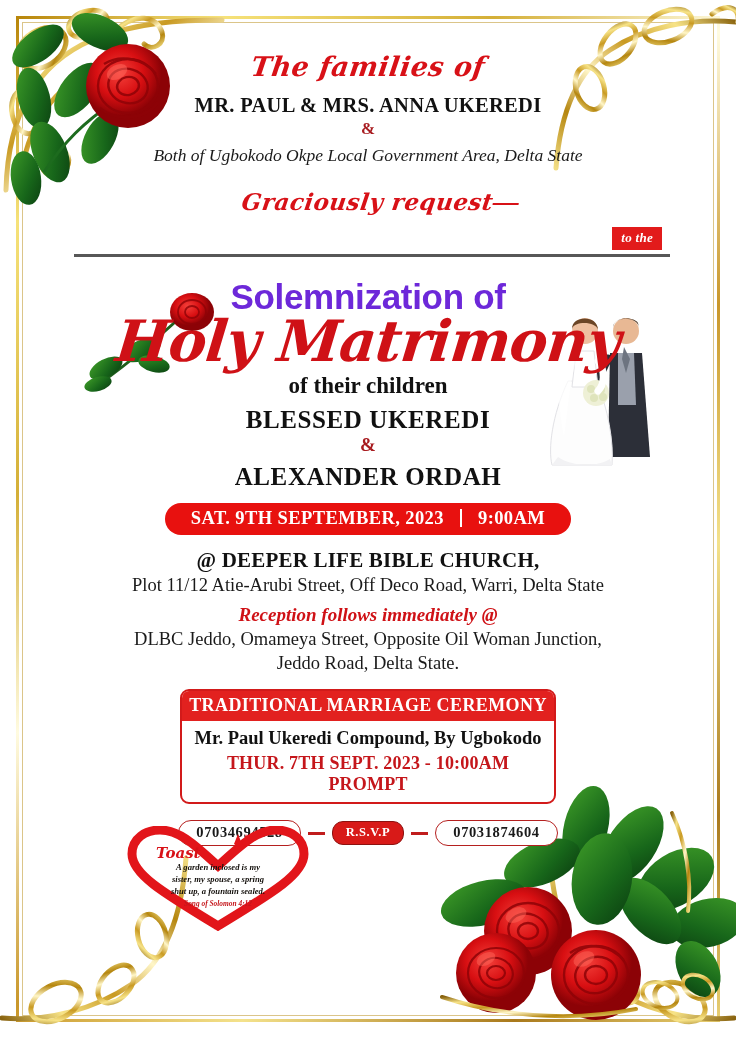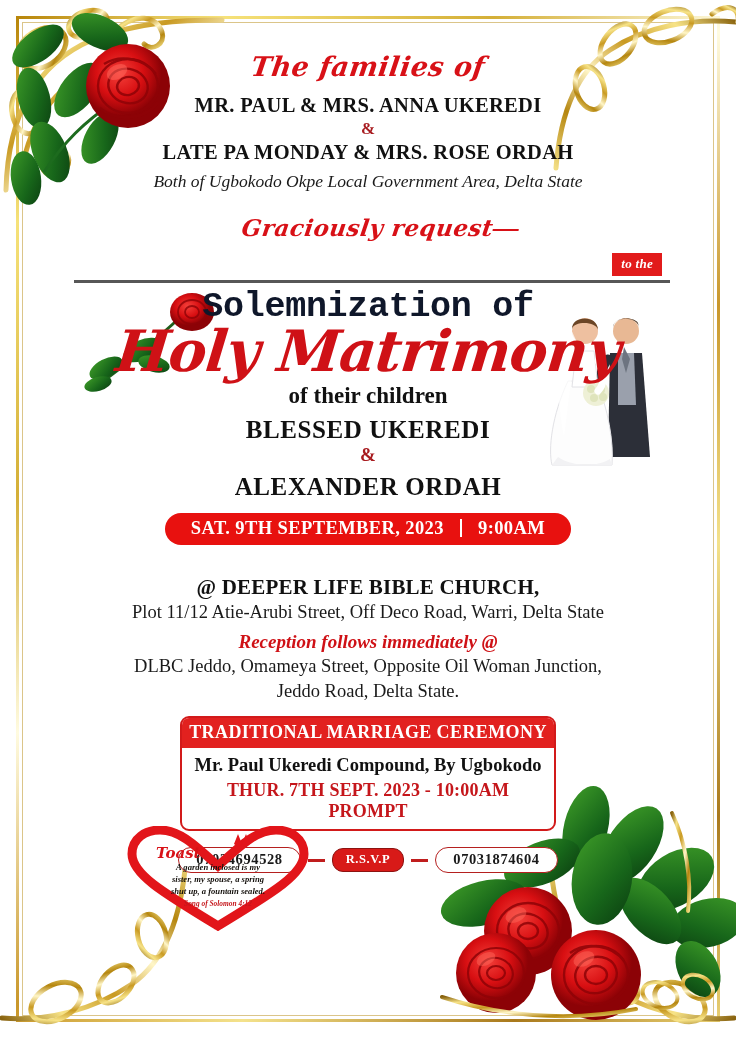--- a/index.html
+++ b/index.html
@@ -141,26 +141,26 @@
   .rule-line {
     position: absolute;
     left: 14px;
     right: 6px;
     bottom: 4px;
     height: 3px;
     background: #575757;
   }
 
   .solemn {
-    color: #0f172a;
+    color: #6d28d9;
     font-size: 35px;
     font-weight: bold;
-    font-family: Liberation Mono, monospace;
+    font-family: Liberation Sans, sans-serif;
     letter-spacing: -0.3px;
-    margin-top: 0;
+    margin-top: 16px;
   }
   .holy-matri {
     color: #cf1116;
     font-family: "DejaVu Serif", serif;
     font-style: italic;
     font-weight: bold;
     font-size: 57px;
     line-height: 0.98;
     letter-spacing: -1px;
     margin-top: -4px;
@@ -206,21 +206,21 @@
     height: 18px;
     background: #ffffff;
     vertical-align: -3px;
     margin: 0 11px;
   }
 
   .venue-name {
     font-size: 21px;
     font-weight: bold;
     color: #111111;
-    margin-top: 30px;
+    margin-top: 13px;
     letter-spacing: 0.2px;
   }
   .venue-addr {
     font-size: 18.5px;
     color: #1a1a1a;
     margin-top: 2px;
   }
   .reception-lbl {
     color: #cf1116;
     font-size: 19px;
@@ -549,21 +549,20 @@
       <div class="toast-verse">shut up, a fountain sealed.</div>
       <div class="toast-ref">Song of Solomon 4:12</div>
     </div>
   </div>
 
   <div class="content">
 
     <div class="script-red families-script">The families of</div>
     <div class="fam-name">MR. PAUL &amp; MRS. ANNA UKEREDI</div>
     <div class="amp-red">&amp;</div>
-    <div class="fam-name">LATE PA MONDAY &amp; MRS. ROSE ORDAH</div>
     <div class="fam-sub">Both of Ugbokodo Okpe Local Government Area, Delta State</div>
 
     <div class="script-red graciously">Graciously request</div>
 
     <div class="rule-row">
       <div class="rule-line"></div>
       <div class="to-the">to the</div>
     </div>
 
     <div class="solemn">Solemnization of</div>

